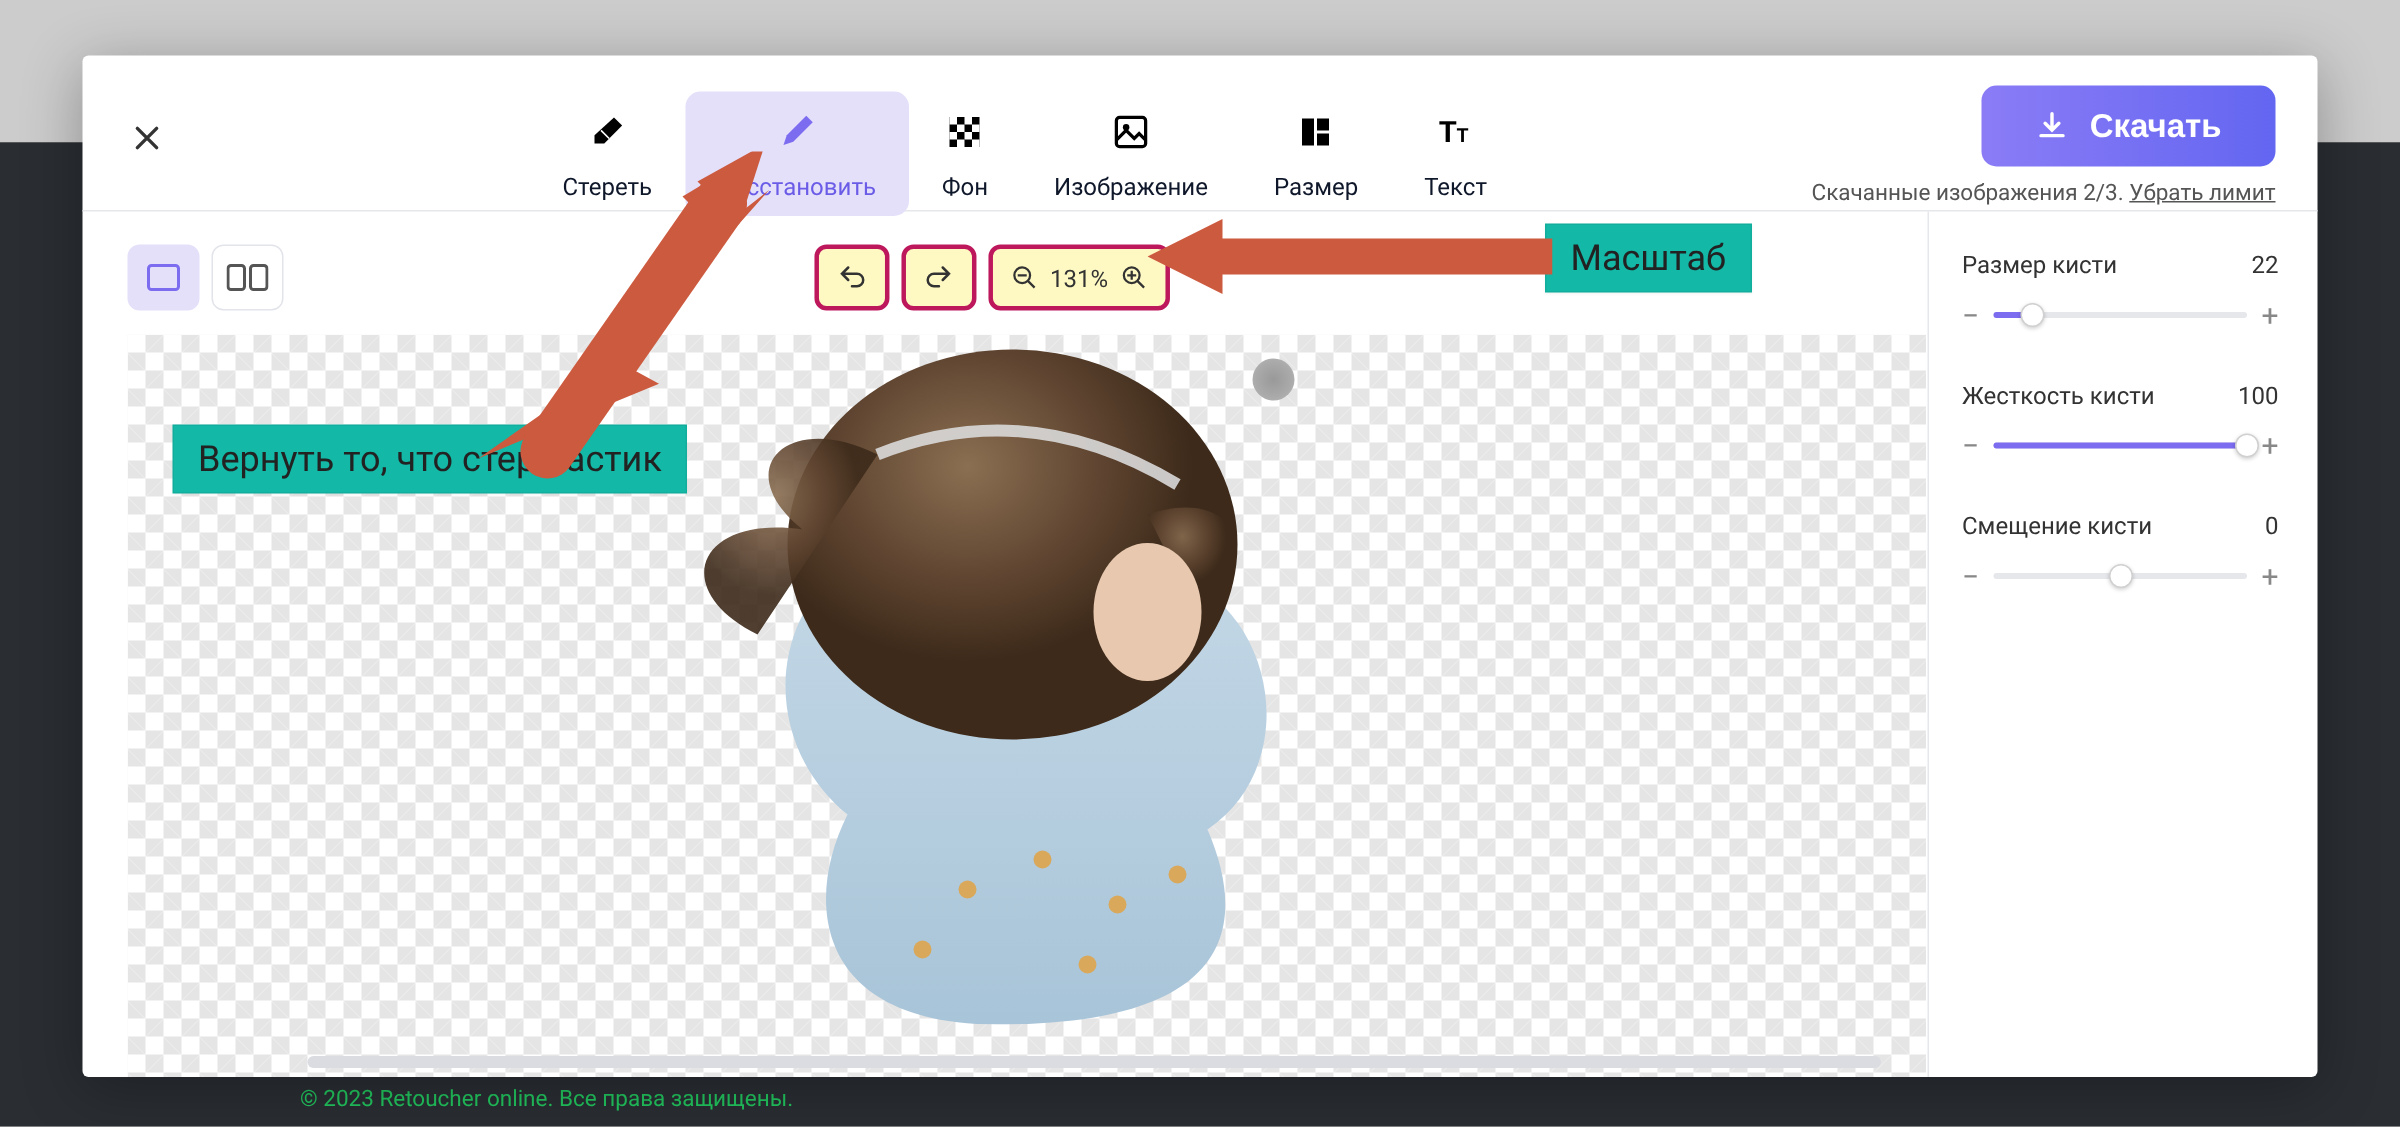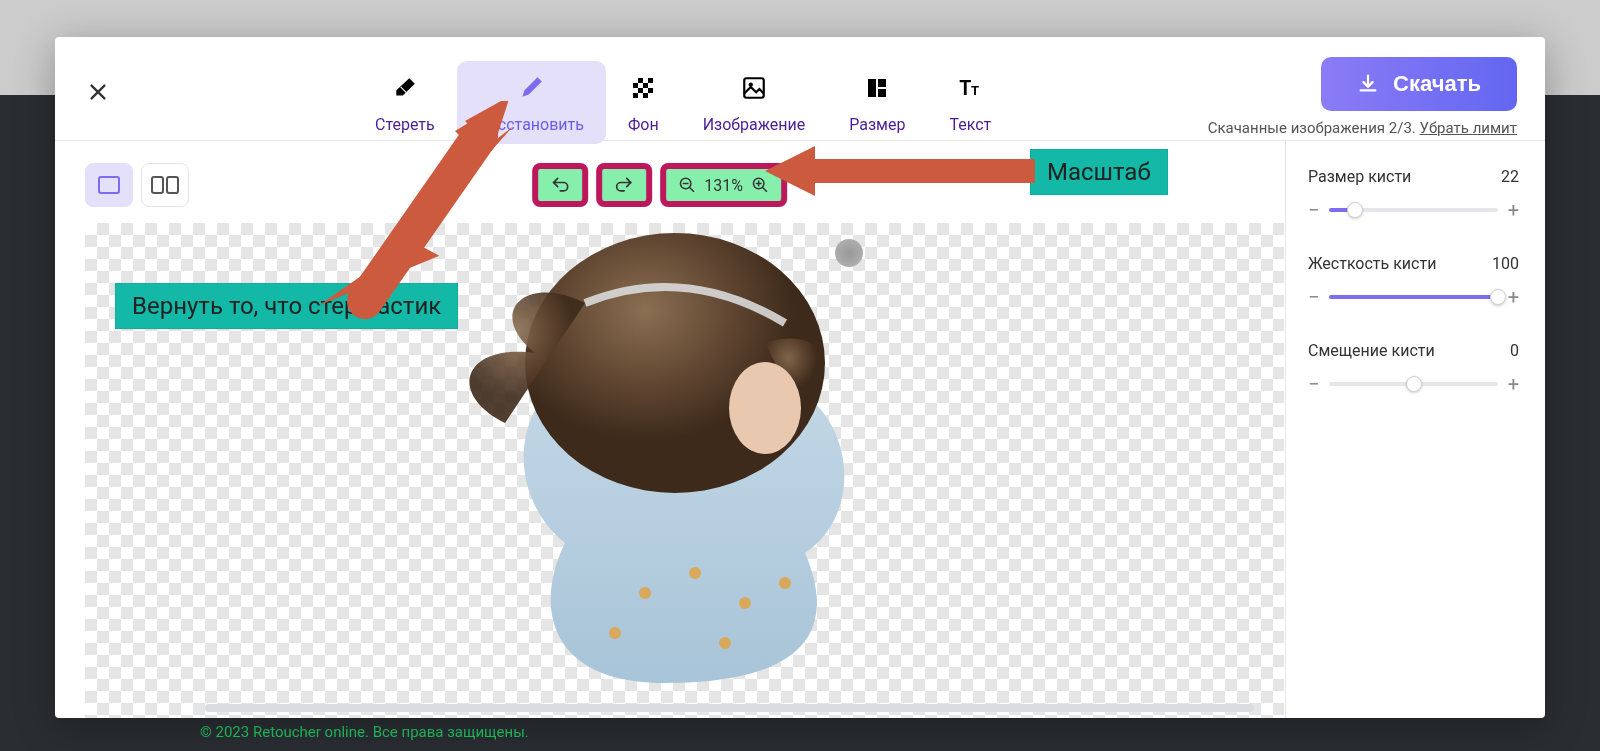--- a/index.html
+++ b/index.html
@@ -44,21 +44,21 @@
 }
 .tool {
   display: flex; flex-direction: column; align-items: center;
   padding: 14px 22px 10px;
   border-radius: 10px;
   cursor: pointer;
   gap: 14px;
 }
 .tool.active { background: #e4e0fa; }
 .tool .icon { width: 26px; height: 26px; display:flex; align-items:center; justify-content:center; }
-.tool .label { font-size: 16px; color: #4c1d95; }
+.tool .label { font-size: 16px; color: #0f172a; }
 .tool.active .label { color: #6b5ce7; }
 .download-btn {
   position: absolute; right: 28px; top: 20px;
   background: linear-gradient(90deg, #8b7cf6, #6366f1);
   color: #fff;
   border: none;
   padding: 14px 36px;
   border-radius: 10px;
   font-size: 22px;
   font-weight: 600;
@@ -89,22 +89,22 @@
   border-radius: 8px; background: #fff; display:flex; align-items:center; justify-content:center;
   cursor:pointer;
 }
 .view-btn.active { background: #e4e0fa; border-color: #e4e0fa; }
 .center-controls {
   position: absolute; left: 50%; transform: translateX(-60%);
   display: flex; gap: 8px;
 }
 .ctrl-btn {
   height: 44px; min-width: 44px; padding: 0 12px;
-  border: 6px solid #be185d; border-radius: 8px;
-  background: #86efac; display:flex; align-items:center; justify-content:center; gap:8px;
+  border: 3px solid #be185d; border-radius: 8px;
+  background: #fef9c3; display:flex; align-items:center; justify-content:center; gap:8px;
   cursor:pointer; font-size:16px; color:#333;
 }
 .canvas-wrap {
   flex: 1; position: relative; overflow: hidden;
   border-right: 1px solid transparent;
 }
 .checker {
   position: absolute; inset: 0;
   background-image:
     linear-gradient(45deg, #e5e5e5 25%, transparent 25%),

